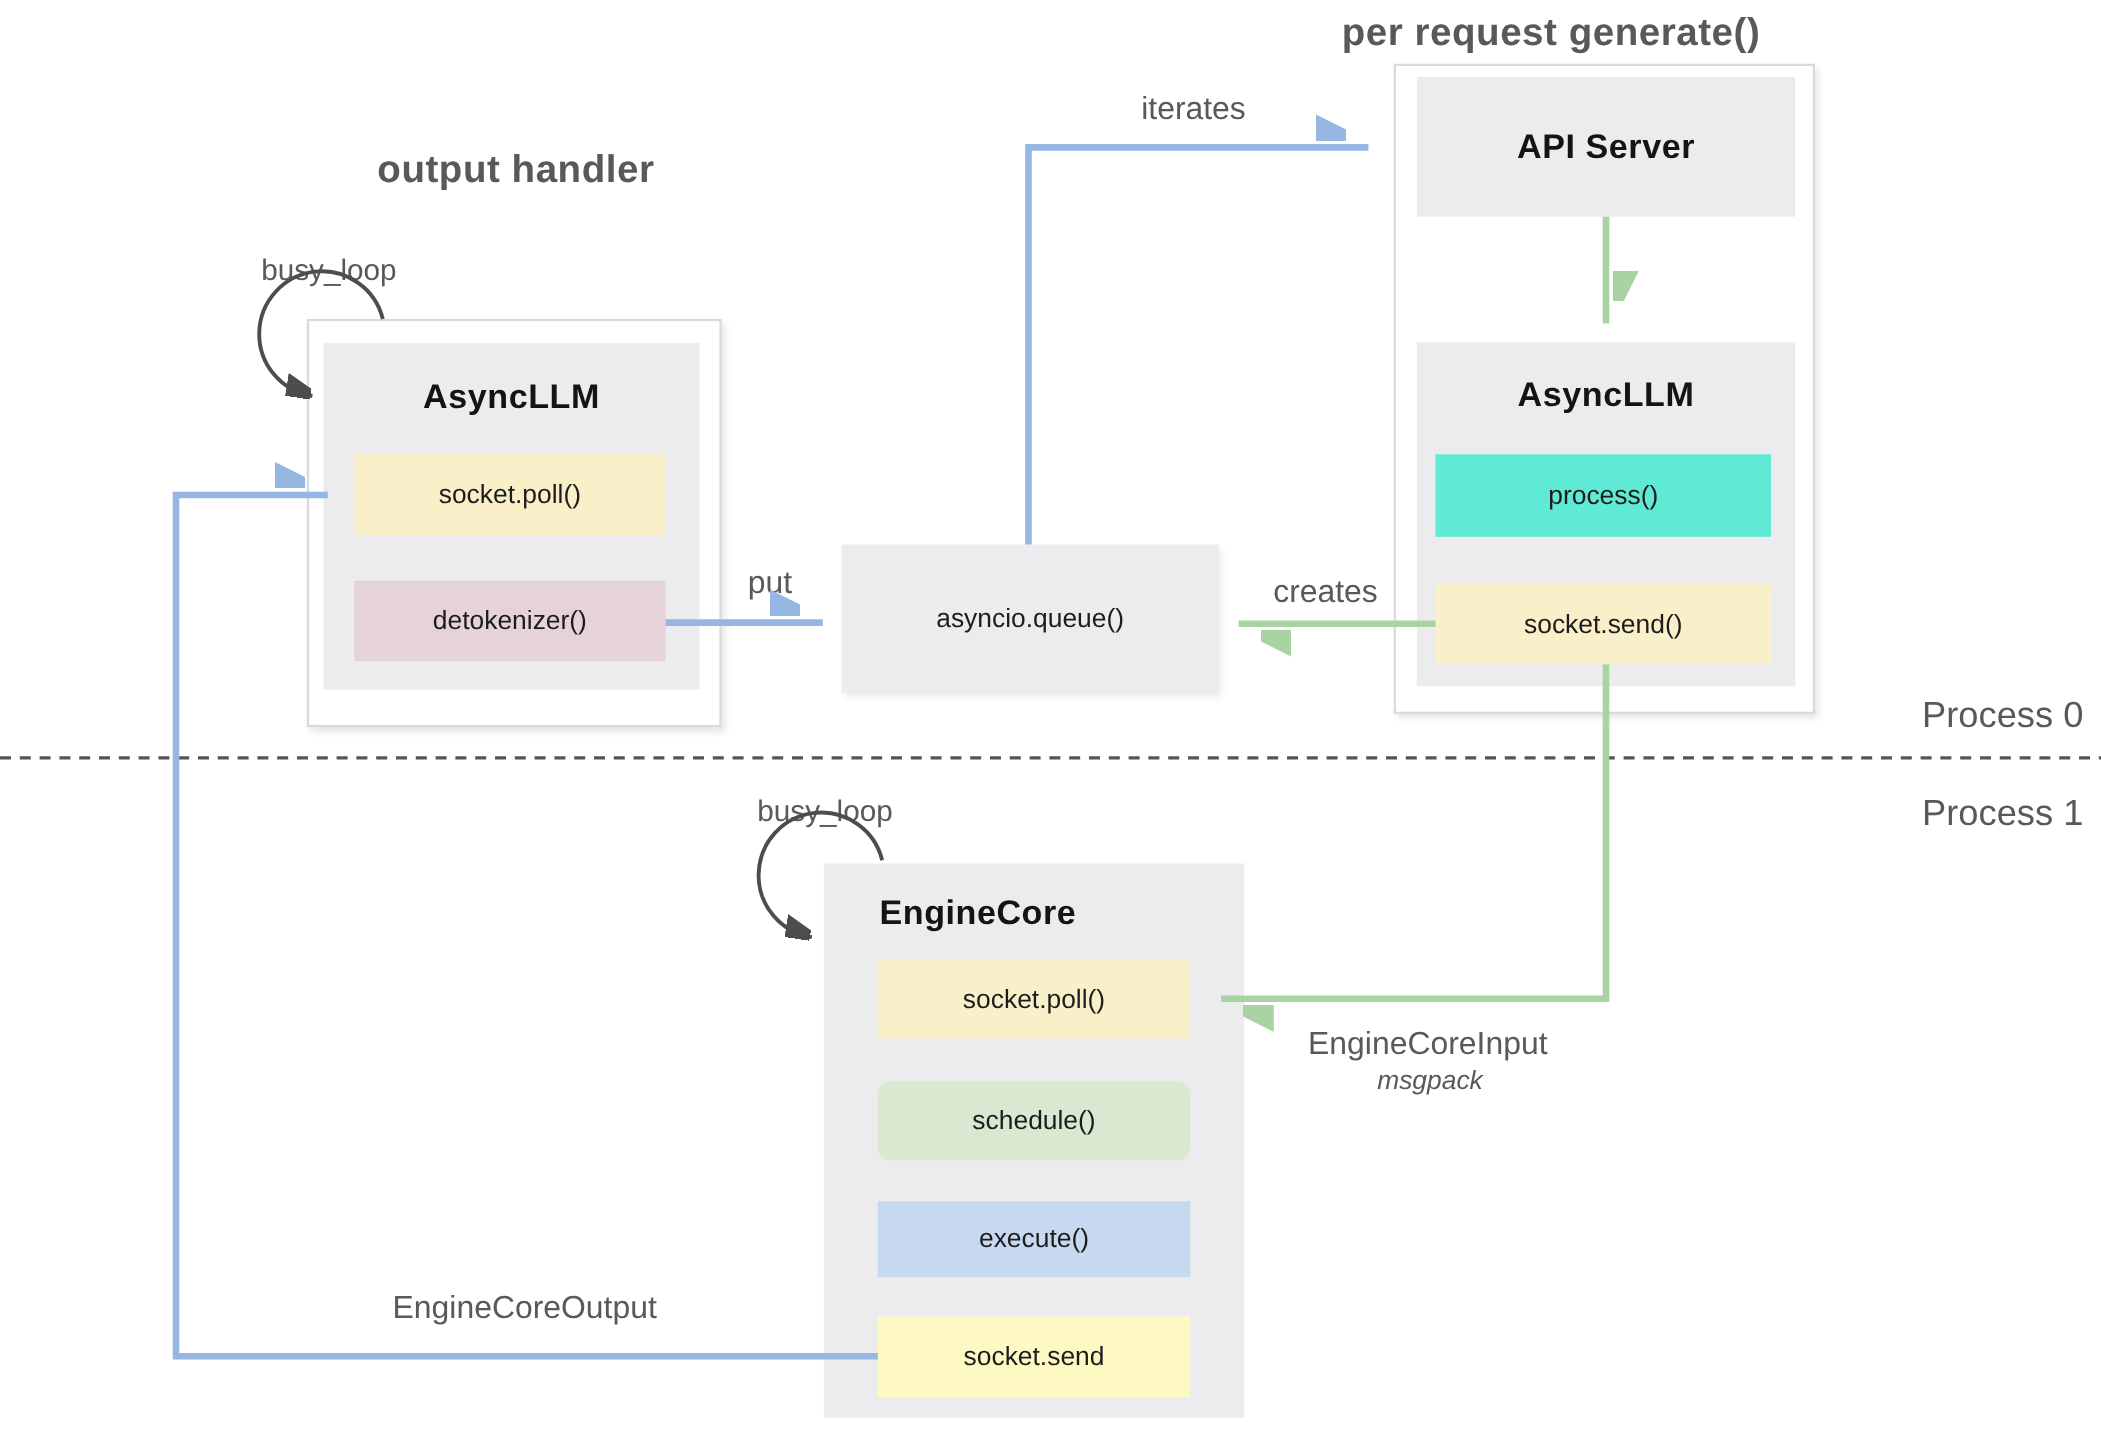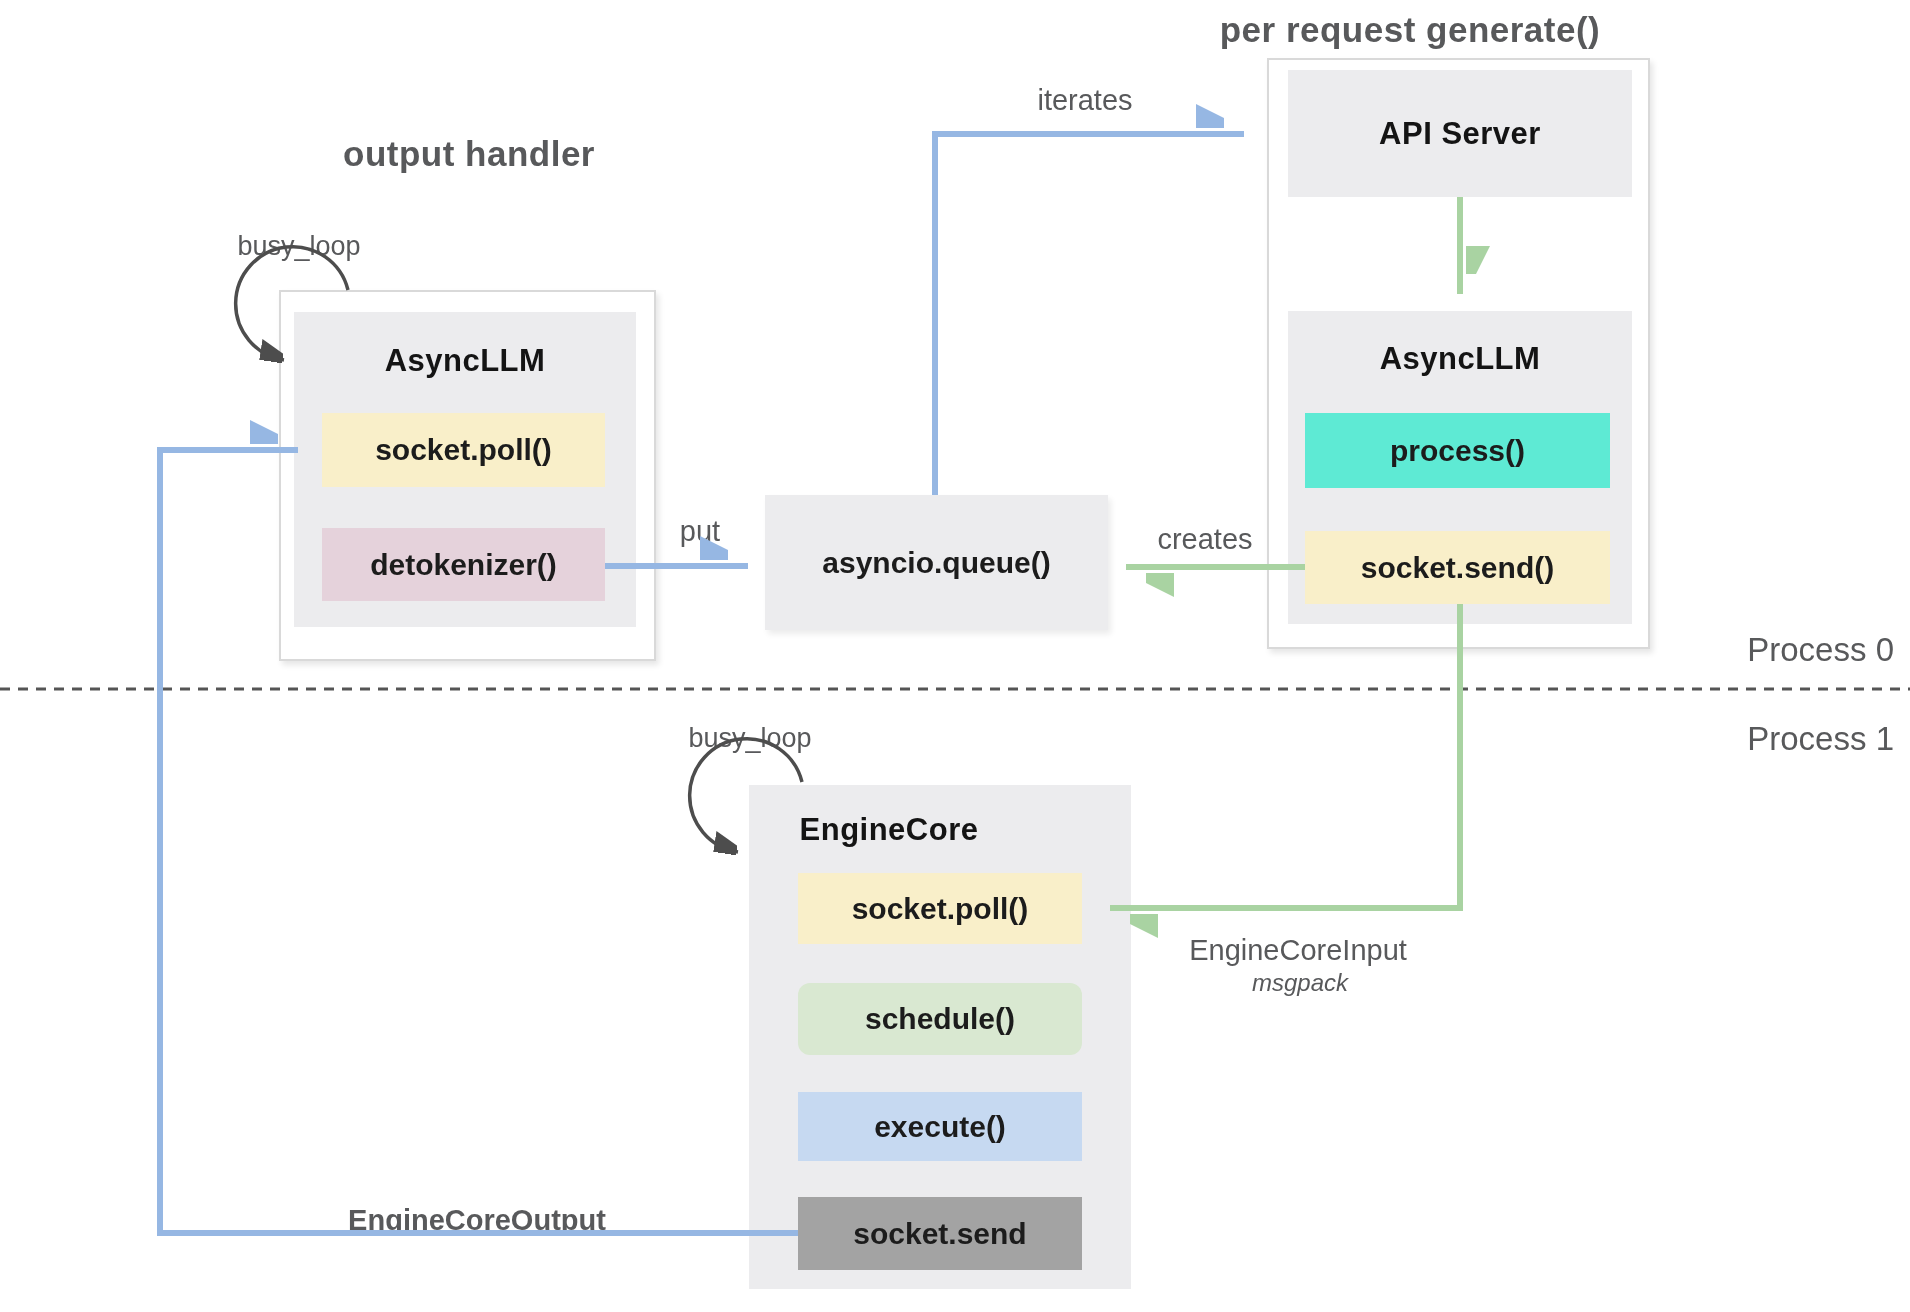--- a/index.html
+++ b/index.html
@@ -28,22 +28,22 @@
   .component-title{
     position:absolute;
     transform:translate(-50%,-50%);
     font-size:31px;font-weight:bold;color:#141414;
     letter-spacing:0.5px;
     white-space:nowrap;z-index:3;
   }
   .method{
     position:absolute;
     display:flex;align-items:center;justify-content:center;
-    font-size:30px;color:#1c1c1c;
-    white-space:nowrap;z-index:3;font-weight:bold;
+    font-size:24px;color:#1c1c1c;
+    white-space:nowrap;z-index:3;
   }
   .section-title{
     position:absolute;
     transform:translate(-50%,-50%);
     font-size:35px;font-weight:bold;color:#58595b;
     letter-spacing:0.5px;white-space:nowrap;z-index:3;
   }
   .lbl{
     position:absolute;
     transform:translate(-50%,-50%);
@@ -111,27 +111,27 @@
   <div class="component-title" style="left:889px;top:830px;">EngineCore</div>
   <div class="method" style="left: 798px; top: 873px; width: 284px; height: 71px; background-color: rgb(249, 239, 201);">
     <span>socket.poll()</span>
   </div>
   <div class="method" style="left: 798px; top: 983px; width: 284px; height: 72px; background-color: rgb(217, 232, 209); border-radius: 12px;">
     <span>schedule()</span>
   </div>
   <div class="method" style="left: 798px; top: 1092px; width: 284px; height: 69px; background-color: rgb(198, 217, 241);">
     <span>execute()</span>
   </div>
-  <div class="method" style="left: 798px; top: 1197px; width: 284px; height: 73px; background-color: #a3a3a3;">
+  <div class="method" style="left: 798px; top: 1197px; width: 284px; height: 73px; background-color: #fef9c3;">
     <span>socket.send</span>
   </div>
 
   <div class="lbl" style="left:1298px;top:950px;">EngineCoreInput</div>
   <div class="lbl lbl-italic" style="left:1300px;top:983px;">msgpack</div>
-  <div class="lbl" style="left:477px;top:1220px;font-weight:bold;">EngineCoreOutput</div>
+  <div class="lbl" style="left:477px;top:1190px;">EngineCoreOutput</div>
 
   <svg class="arrow-layer" viewBox="0 0 1910 1312" xmlns="http://www.w3.org/2000/svg">
     <defs>
       <marker id="head-blue" markerWidth="4.6" markerHeight="4" refX="8" refY="5" orient="auto" markerUnits="strokeWidth">
         <path d="M0,0 L10,5 L0,10 z" style="fill: rgb(150, 183, 227);"></path>
       </marker>
       <marker id="head-green" markerWidth="4.6" markerHeight="4" refX="8" refY="5" orient="auto" markerUnits="strokeWidth">
         <path d="M0,0 L10,5 L0,10 z" style="fill: rgb(169, 211, 162);"></path>
       </marker>
       <marker id="head-dark" markerWidth="6.5" markerHeight="6" refX="7" refY="5" orient="auto" markerUnits="strokeWidth">

